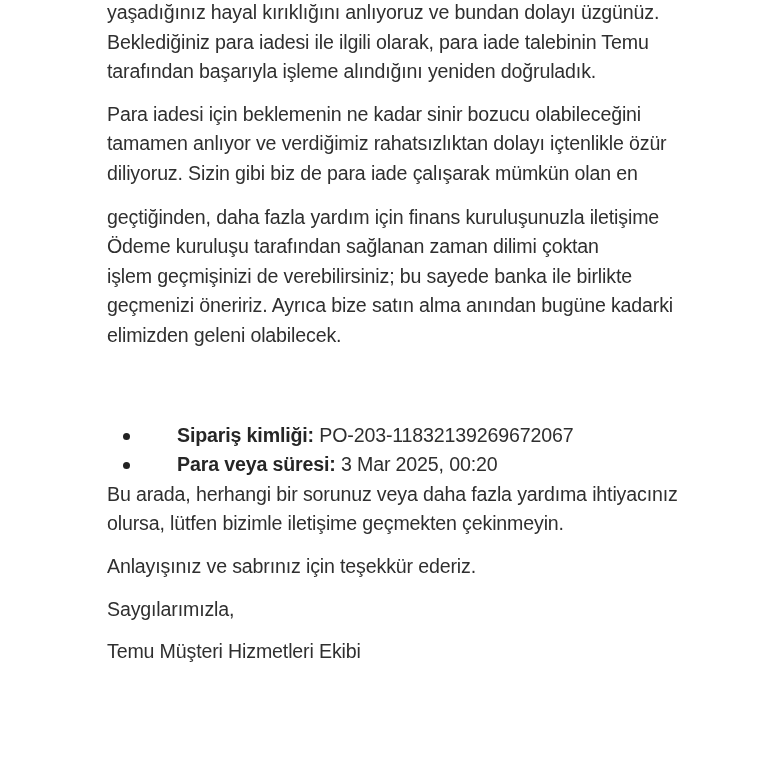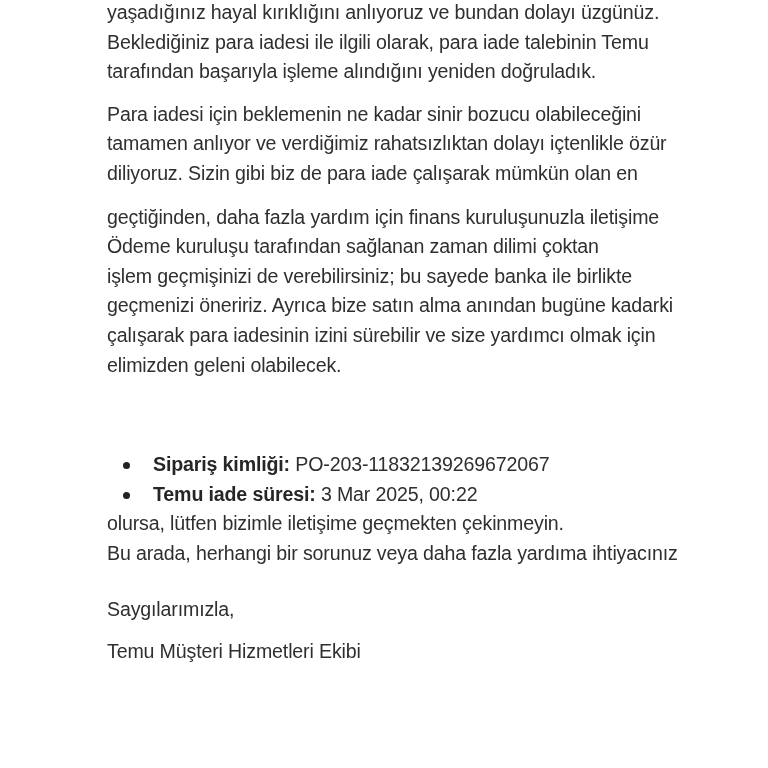--- a/index.html
+++ b/index.html
@@ -45,21 +45,21 @@
     }
     ul.refund-list li .bullet {
       position: absolute;
       left: 16px;
       top: 12px;
       width: 7px;
       height: 7px;
       border-radius: 50%;
       background: #222;
     }
-    .label { font-weight: bold; color: #262626; }
+    .label { font-weight: bold; color: #262626; margin-left: 24px; }
   </style>
 </head>
 <body>
 
 <div class="email-body">
 
   <p class="para">
     <span class="line">yaşadığınız hayal kırıklığını anlıyoruz ve bundan dolayı üzgünüz.</span>
     <span class="line">Beklediğiniz para iadesi ile ilgili olarak, para iade talebinin Temu</span>
     <span class="line">tarafından başarıyla işleme alındığını yeniden doğruladık.</span>
@@ -73,49 +73,49 @@
     <span class="line">diliyoruz. Sizin gibi biz de para iade çalışarak mümkün olan en</span>
   </p>
 
   <div class="gap-m"></div>
 
   <p class="para">
     <span class="line">geçtiğinden, daha fazla yardım için finans kuruluşunuzla iletişime</span>
     <span class="line">Ödeme kuruluşu tarafından sağlanan zaman dilimi çoktan</span>
     <span class="line">işlem geçmişinizi de verebilirsiniz; bu sayede banka ile birlikte</span>
     <span class="line">geçmenizi öneririz. Ayrıca bize satın alma anından bugüne kadarki</span>
-    <span class="line">çalışarak para iadesinin izini sürebilir ve size yardımcı olmak için</span>
     <span class="line">elimizden geleni olabilecek.</span>
   </p>
 
   <div class="gap-l"></div>
 
 
   <div class="gap-list"></div>
 
   <ul class="refund-list">
     <li>
       <span class="bullet"></span>
       <span class="label">Sipariş kimliği:</span>
       <span>PO-203-11832139269672067</span>
     </li>
     <li>
       <span class="bullet"></span>
-      <span class="label">Temu iade süresi:</span>
-      <span>3 Mar 2025, 00:22</span>
+      <span class="label">Para veya süresi:</span>
+      <span>3 Mar 2025, 00:20</span>
     </li>
   </ul>
 
   <p class="para">
+    <span class="line">Bu arada, herhangi bir sorunuz veya daha fazla yardıma ihtiyacınız</span>
     <span class="line">olursa, lütfen bizimle iletişime geçmekten çekinmeyin.</span>
-    <span class="line">Bu arada, herhangi bir sorunuz veya daha fazla yardıma ihtiyacınız</span>
   </p>
 
   <div class="gap-s"></div>
 
+  <p class="para">Anlayışınız ve sabrınız için teşekkür ederiz.</p>
 
   <div class="gap-s"></div>
 
   <p class="para">Saygılarımızla,</p>
 
   <div class="gap-s"></div>
 
   <p class="para">Temu Müşteri Hizmetleri Ekibi</p>
 
 </div>

